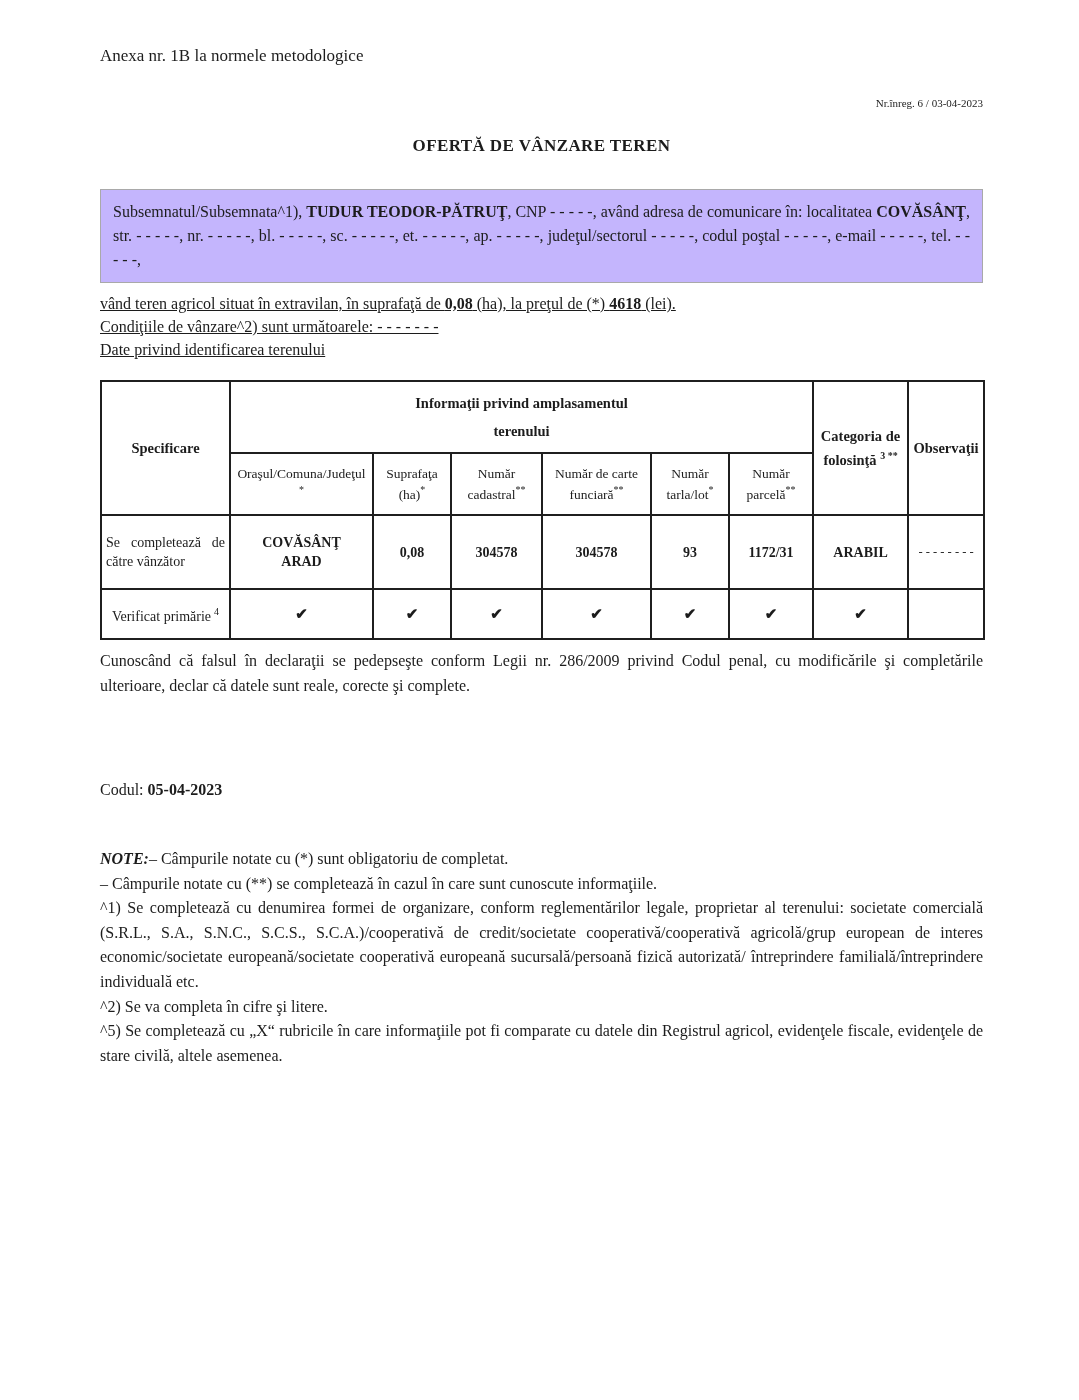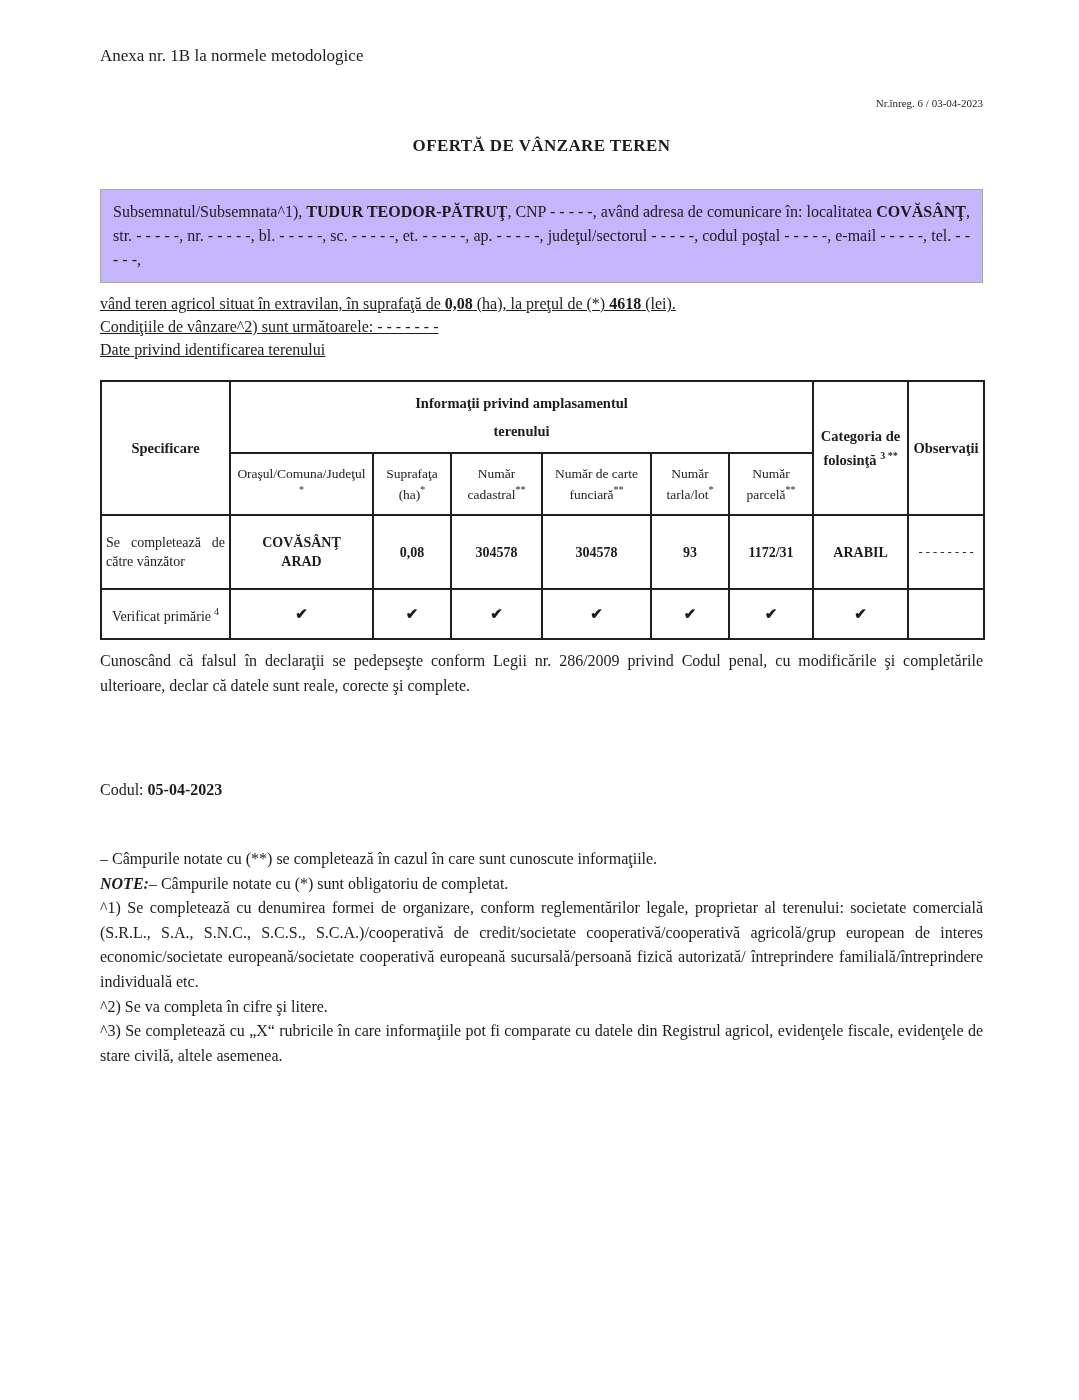--- a/index.html
+++ b/index.html
@@ -157,20 +157,20 @@
       <td></td>
     </tr>
   </tbody>
     </table>
 
   <p class="declaration">Cunoscând că falsul în declaraţii se pedepseşte conform Legii nr. 286/2009 privind Codul penal, cu modificările şi completările ulterioare, declar că datele sunt reale, corecte şi complete.</p>
 
   <p class="dateline"><span>Codul: </span><b class="inline">05-04-2023</b></p>
 
   <div class="notes">
+    <p><span class="note-label">NOTE:</span><span>– Câmpurile notate cu (*) sunt obligatoriu de completat.</span></p>
     <p>– Câmpurile notate cu (**) se completează în cazul în care sunt cunoscute informaţiile.</p>
-    <p><span class="note-label">NOTE:</span><span>– Câmpurile notate cu (*) sunt obligatoriu de completat.</span></p>
     <p>^1) Se completează cu denumirea formei de organizare, conform reglementărilor legale, proprietar al terenului: societate comercială (S.R.L., S.A., S.N.C., S.C.S., S.C.A.)/cooperativă de credit/societate cooperativă/cooperativă agricolă/grup european de interes economic/societate europeană/societate cooperativă europeană sucursală/persoană fizică autorizată/ întreprindere familială/întreprindere individuală etc.</p>
     <p>^2) Se va completa în cifre şi litere.</p>
-    <p>^3) Se completează cu „X“ rubricile în care informaţiile pot fi comparate cu datele din Registrul agricol, evidenţele fiscale, evidenţele de stare civilă, altele asemenea.</p>
+    <p>^5) Se completează cu „X“ rubricile în care informaţiile pot fi comparate cu datele din Registrul agricol, evidenţele fiscale, evidenţele de stare civilă, altele asemenea.</p>
   </div>
 
 </div>
 
 </body></html>

